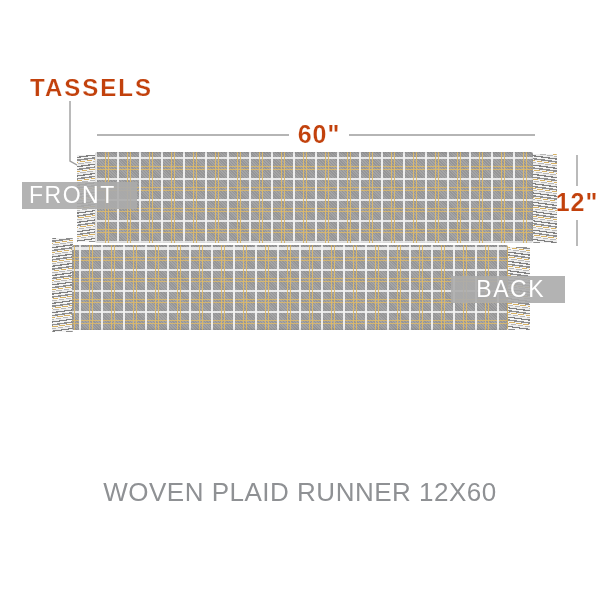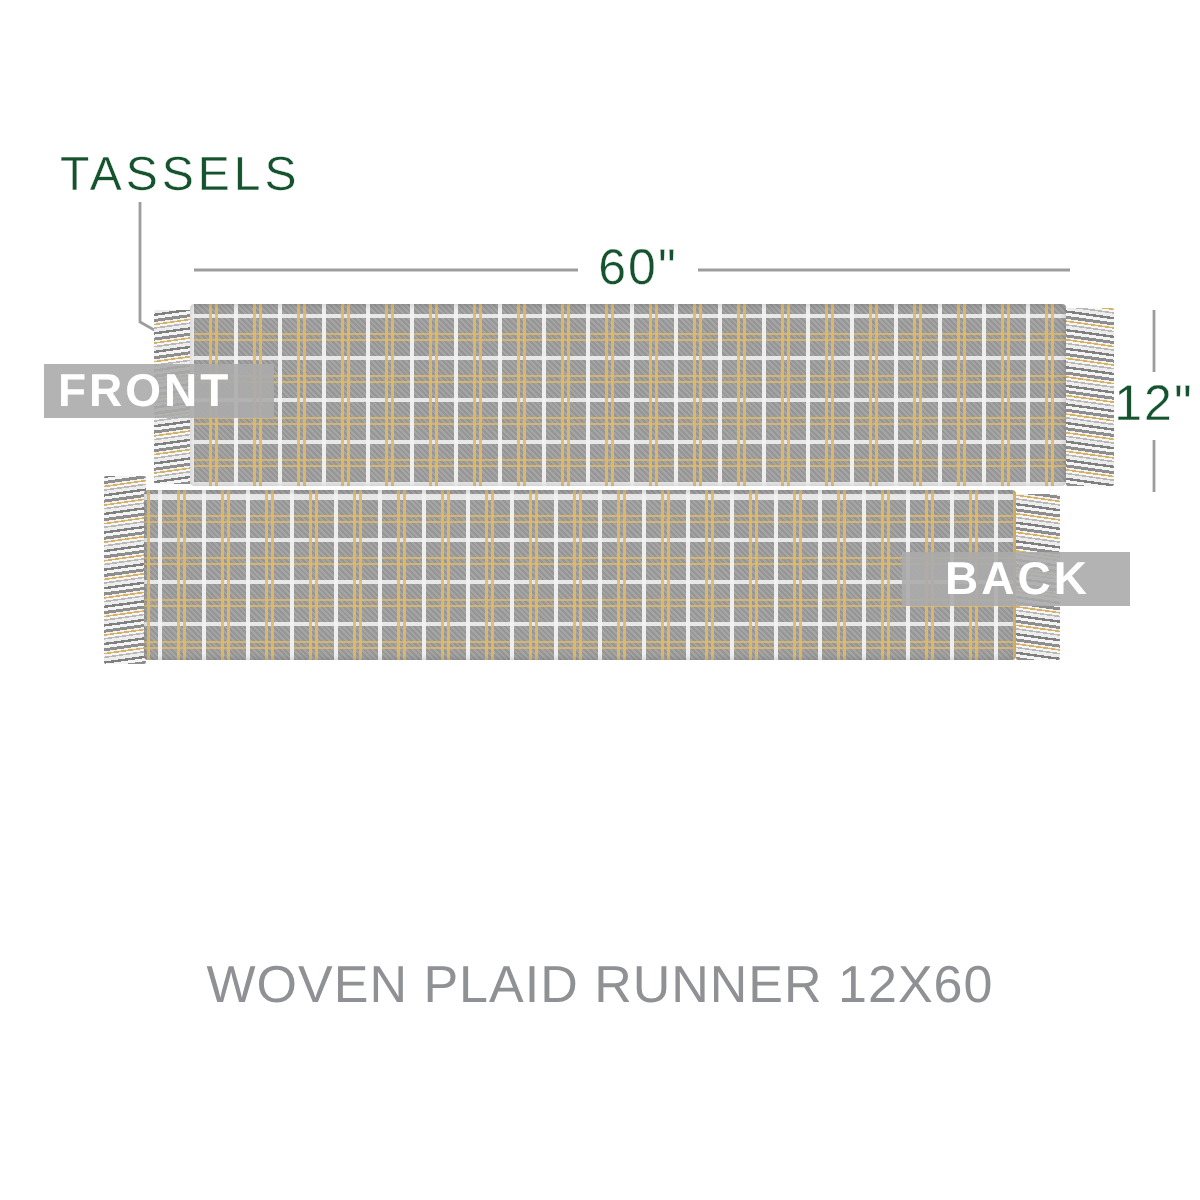--- a/index.html
+++ b/index.html
@@ -5,21 +5,21 @@
   html,body{margin:0;padding:0;background:#ffffff;}
   .canvas{
     position:relative;width:600px;height:600px;background:#ffffff;overflow:hidden;
     font-family:"Liberation Sans", sans-serif;
   }
   
   svg.lines{position:absolute;left:0;top:0;width:600px;height:600px;}
   svg.lines line, svg.lines polyline{stroke:#9d9d9d;stroke-width:1.4;fill:none;}
   
   .anno{
-    position:absolute;color:#14532d;font-weight:400;
+    position:absolute;color:#c2410c;font-weight:700;
     -webkit-text-stroke:0.2px #ffffff;
   }
   .tassels-label{left:30px;top:74px;font-size:24px;letter-spacing:2px;}
   .dim-width{left:291px;top:120px;width:56px;text-align:center;font-size:25px;letter-spacing:1px;}
   .dim-height{left:553px;top:188px;width:48px;text-align:center;font-size:25px;letter-spacing:1px;}
   
   .runner{position:absolute;}
   .runner-front{left:77px;top:150px;width:480px;height:95px;}
   .runner-back{left:52px;top:238px;width:478px;height:95px;}
   .body{
@@ -64,21 +64,21 @@
       #d8b264 7.6px 8.4px, #f0f0f0 8.4px 9.2px);
   }
   .runner-front .fringe-l{left:0;top:5px;width:19px;height:87px;}
   .runner-front .fringe-r{left:456px;top:4px;width:24px;height:89px;}
   .runner-back  .fringe-l{left:0;top:0;width:21px;height:94px;}
   .runner-back  .fringe-r{left:456px;top:9px;width:22px;height:83px;}
   
   .badge{
     position:absolute;height:27px;line-height:27px;
     background:rgba(171,171,171,0.9);
-    color:#ffffff;font-size:23px;font-weight:700;letter-spacing:1.5px;
+    color:#ffffff;font-size:23px;font-weight:400;letter-spacing:1.5px;
   }
   .badge-front{left:22px;top:182px;width:115px;padding-left:7px;box-sizing:border-box;text-align:left;}
   .badge-back{left:451px;top:276px;width:114px;padding-right:20px;box-sizing:border-box;text-align:right;}
   
   .title{
     position:absolute;left:0;right:0;top:477px;text-align:center;
     color:#8f9194;font-size:26px;font-weight:300;letter-spacing:0.5px;
   }
 </style>
 </head>

